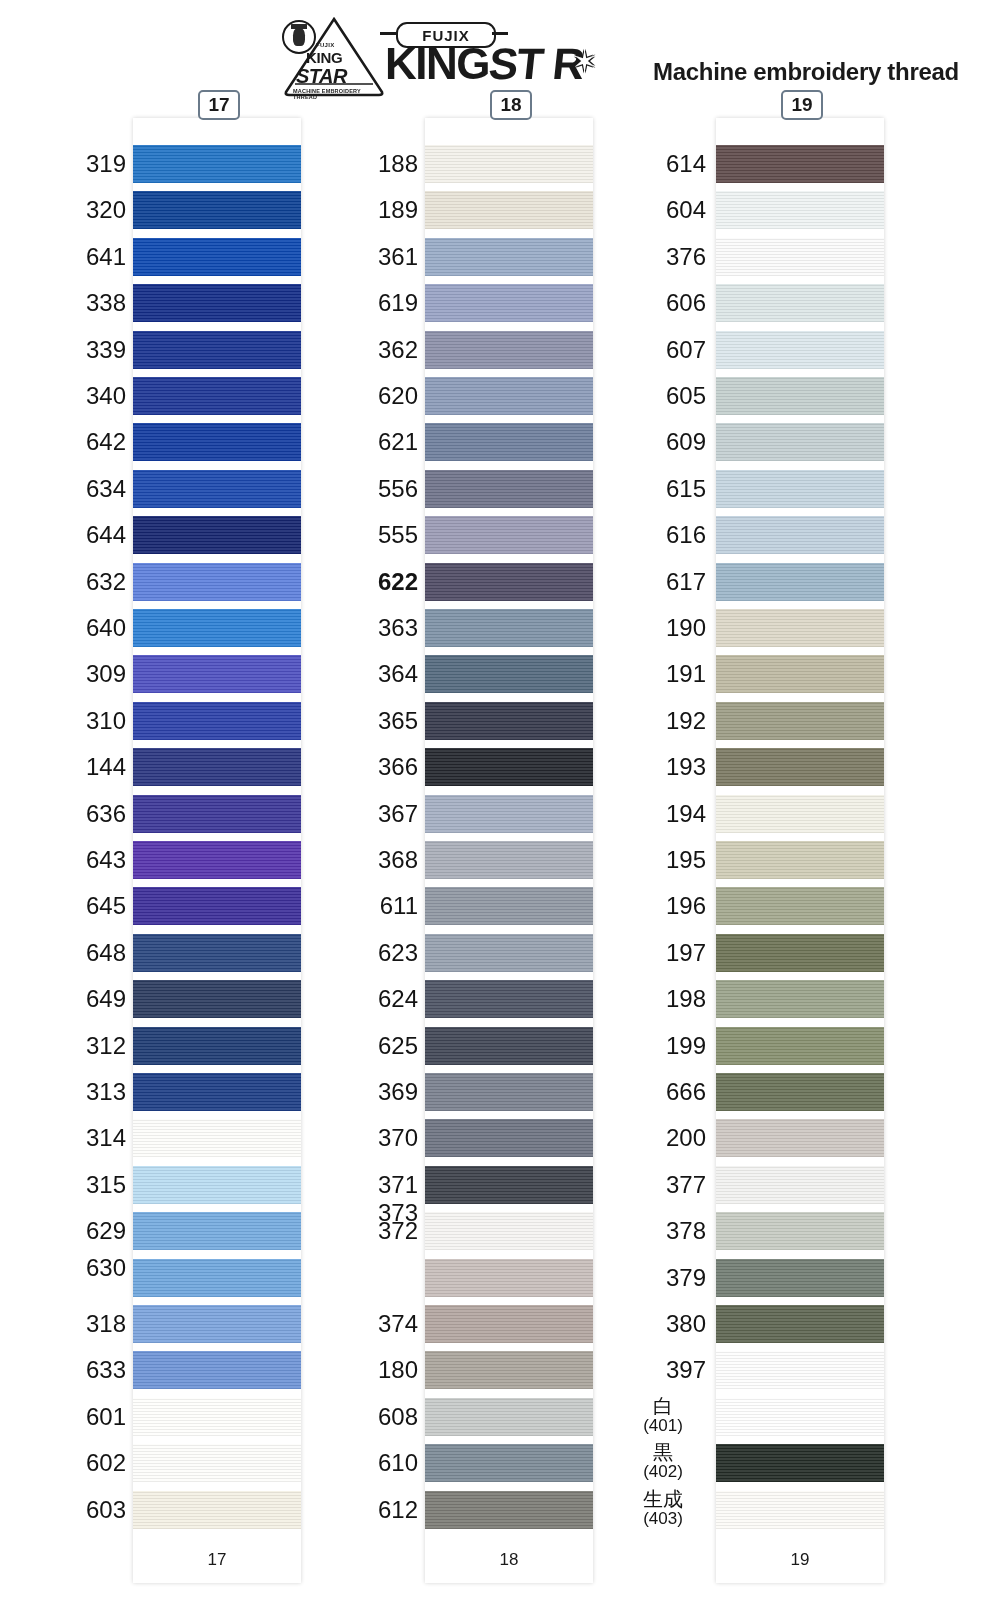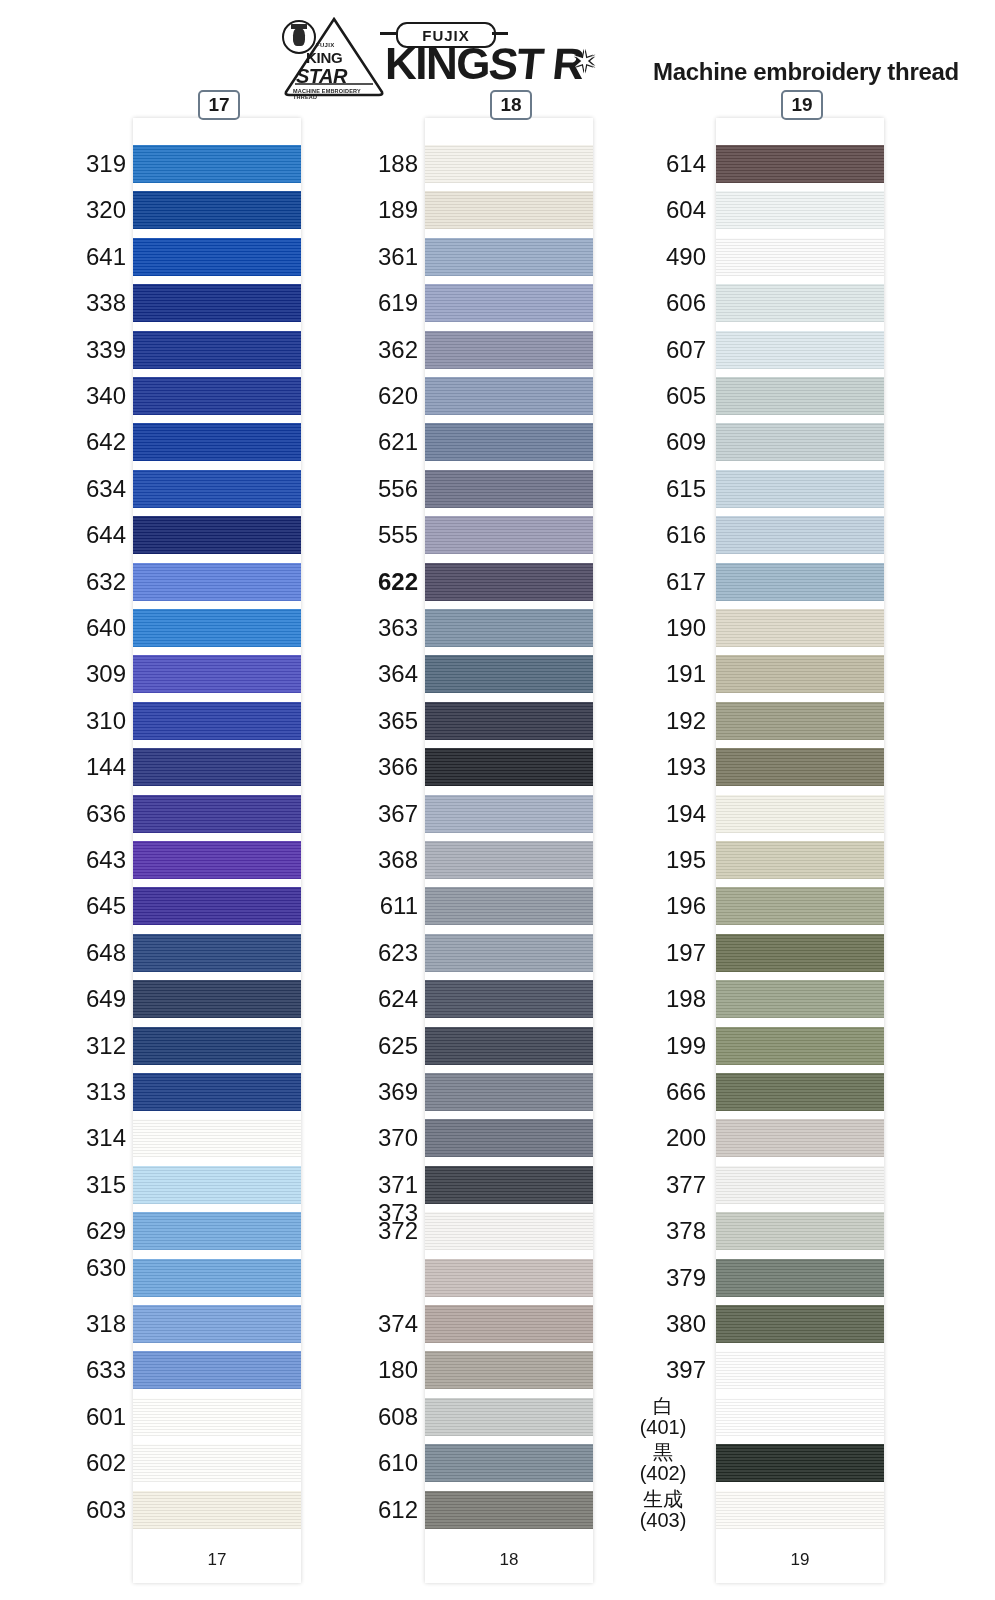--- a/index.html
+++ b/index.html
@@ -242,21 +242,21 @@
     white-space: nowrap;
   }
   .row-label.jp {
     font-size: 19px;
     line-height: 1.05;
     text-align: center;
     right: 0;
     width: 86px;
   }
   .row-label.jp .kanji { display: block; font-size: 20px; }
-  .row-label.jp .paren { display: block; font-size: 20px; }
+  .row-label.jp .paren { display: block; font-size: 17px; }
 </style>
 </head>
 <body>
 
 <div class="header">
 
   <div class="brand-logo">
     <svg class="logo-triangle" width="104" height="82" viewBox="0 0 104 82">
       <path d="M52 3 L100 76 Q101 79 97 79 L7 79 Q3 79 4 76 Z" fill="none" stroke="#1a1a1a" stroke-width="2.6"></path>
       <path d="M13 68 L91 68" stroke="#1a1a1a" stroke-width="1.6" fill="none"></path>
@@ -635,21 +635,21 @@
         </div>
         <div class="swatch">
           <div class="swatch-fill" title="生成(403)" style="top: 1345.6px; height: 38px; background-color: rgb(252, 251, 247); background-image: repeating-linear-gradient(rgba(255, 255, 255, 0.1) 0px, rgba(255, 255, 255, 0.1) 1px, rgba(0, 0, 0, 0.07) 1px, rgba(0, 0, 0, 0.07) 2px);"></div>
         </div>
       </div>
       <div class="col-footer">19</div>
     </div>
     <div class="label-col" style="left: 620px; height: 1419px;">
       <div class="row-label" style="top: 34px;">614</div>
       <div class="row-label" style="top: 80.4px;">604</div>
-      <div class="row-label" style="top: 126.8px;">490</div>
+      <div class="row-label" style="top: 126.8px;">376</div>
       <div class="row-label" style="top: 173.2px;">606</div>
       <div class="row-label" style="top: 219.6px;">607</div>
       <div class="row-label" style="top: 266px;">605</div>
       <div class="row-label" style="top: 312.4px;">609</div>
       <div class="row-label" style="top: 358.8px;">615</div>
       <div class="row-label" style="top: 405.2px;">616</div>
       <div class="row-label" style="top: 451.6px;">617</div>
       <div class="row-label" style="top: 498px;">190</div>
       <div class="row-label" style="top: 544.4px;">191</div>
       <div class="row-label" style="top: 590.8px;">192</div>

